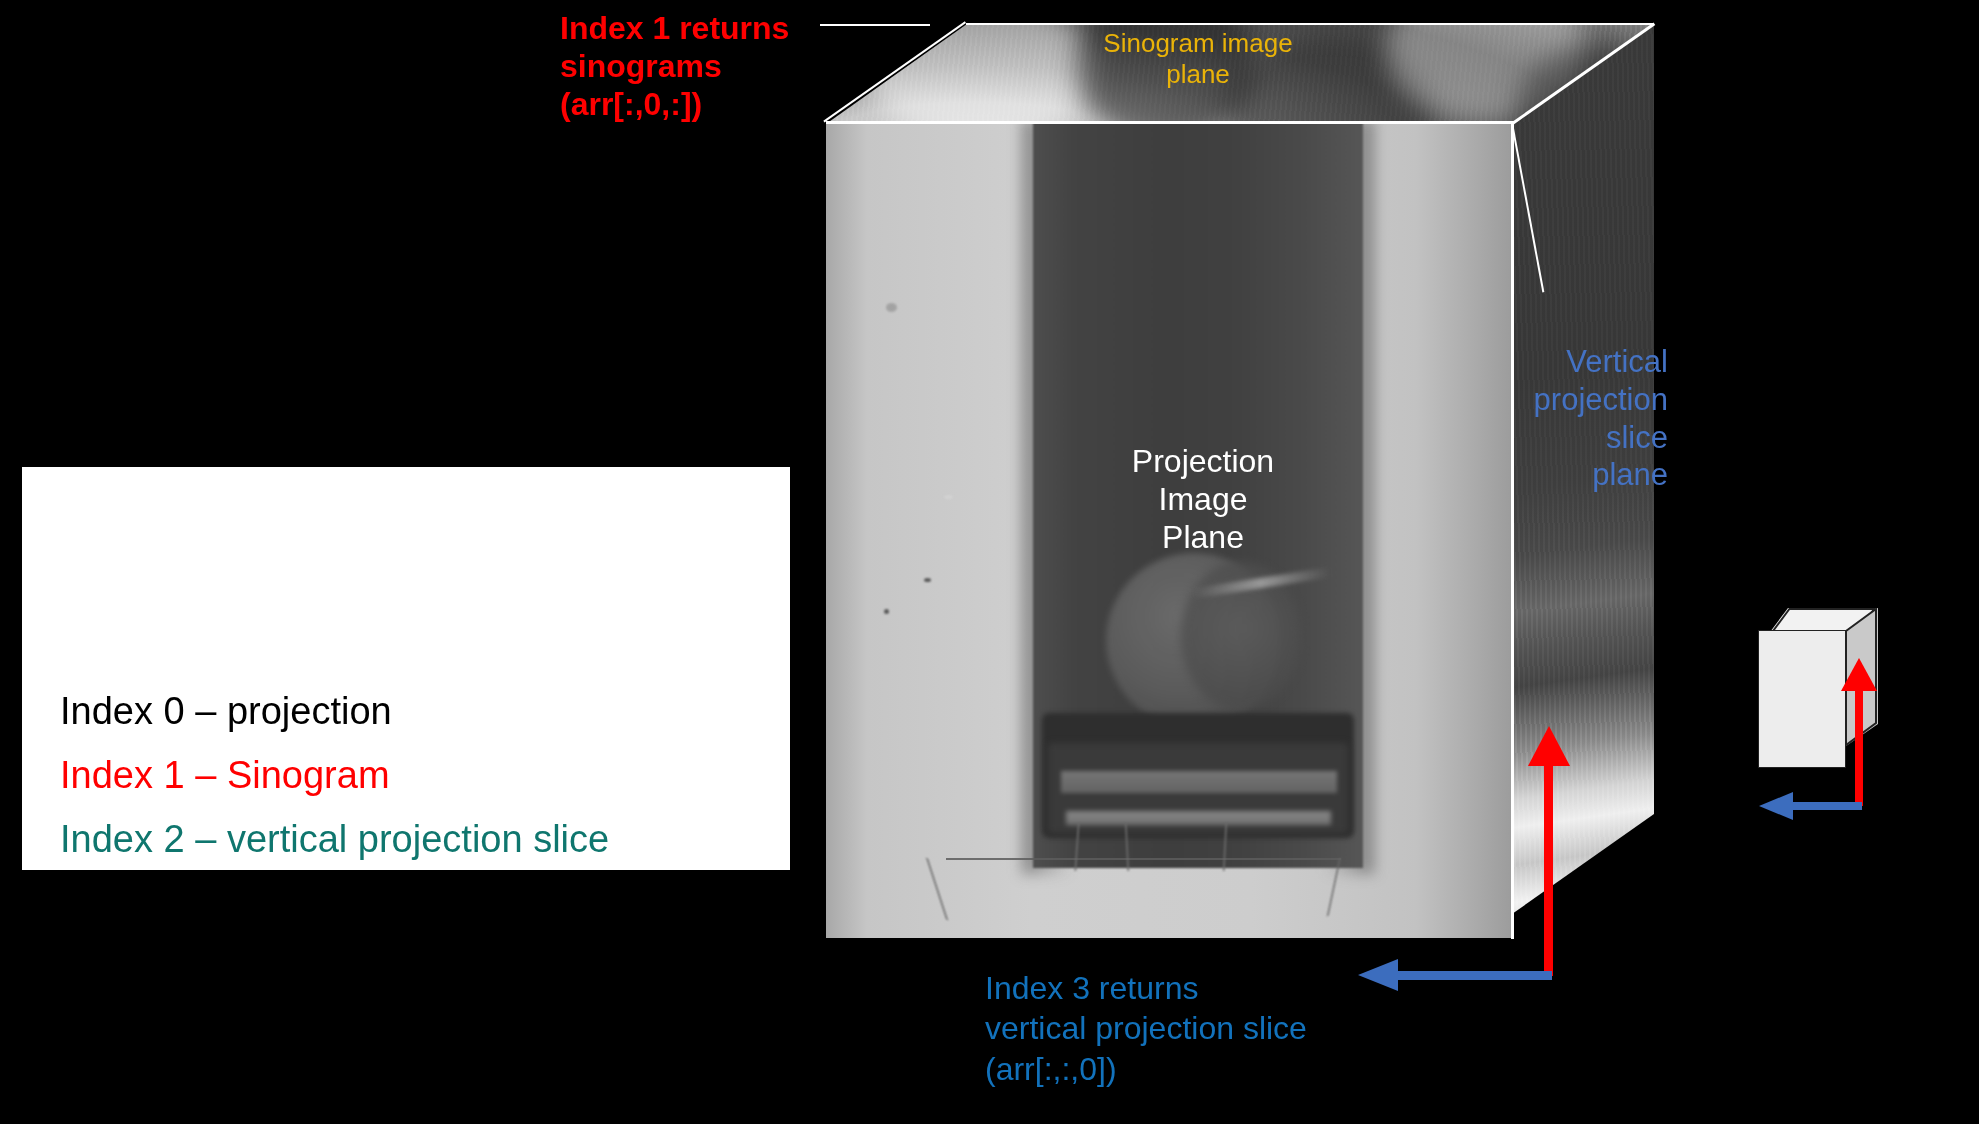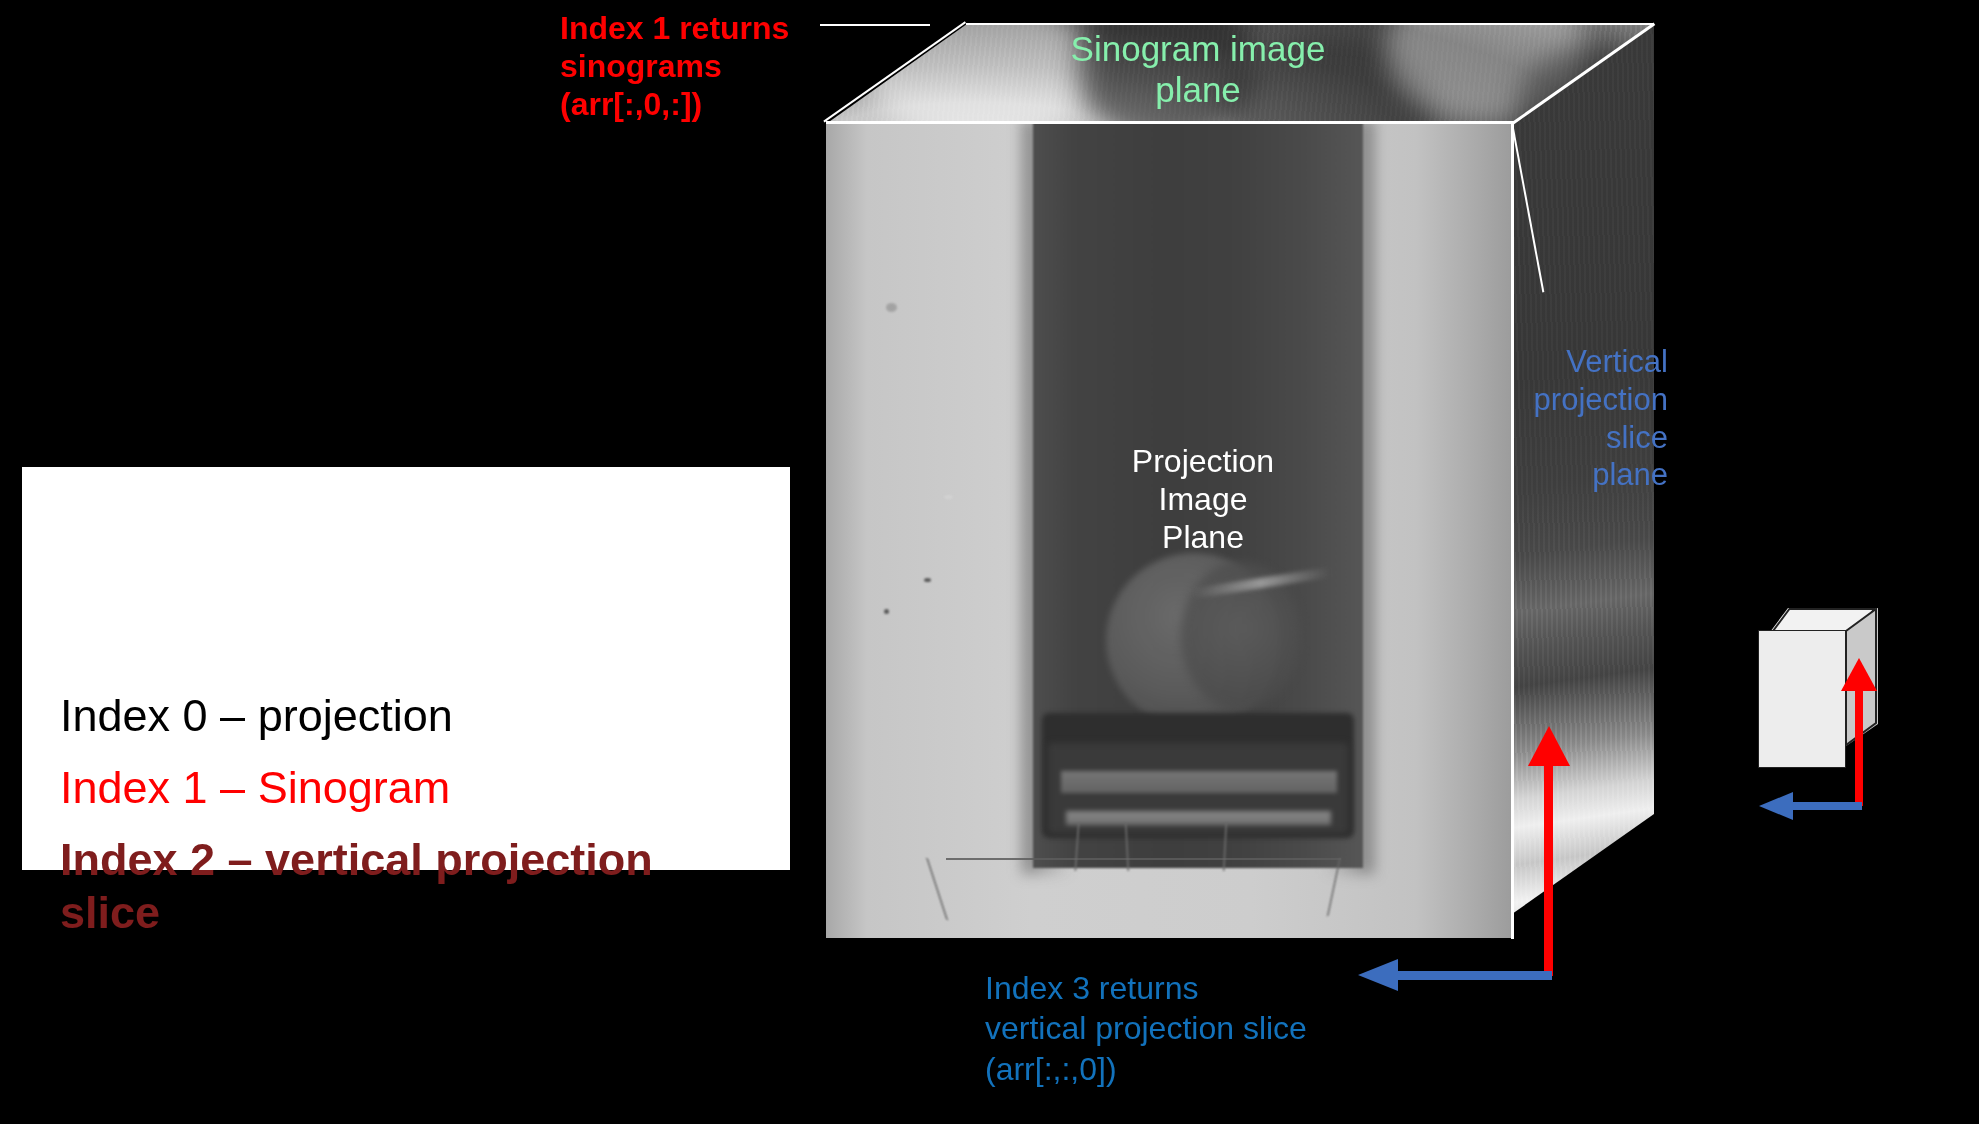--- a/index.html
+++ b/index.html
@@ -81,33 +81,33 @@
   .fr-spec{position:absolute;width:5px;height:5px;border-radius:50%;background:#5a5a5a;filter:blur(1px);}
   .fr-wire{position:absolute;background:#6d6d6d;filter:blur(.9px);opacity:.8;}
 
   
   .edge{position:absolute;background:#fff;transform-origin:0 0;}
 
   
   .txt{position:absolute;white-space:pre-line;line-height:1.18;}
 
   #label-sinogram-returns{left:560px;top:10px;font-size:32px;font-weight:bold;color:#FF0000;}
-  #label-sinogram-plane{left:1068px;top:28px;font-size:35px;color:#86efac;text-align:center;width:260px;}
+  #label-sinogram-plane{left:1068px;top:28px;font-size:26px;color:#eab308;text-align:center;width:260px;}
   #label-projection-plane{left:1078px;top:443px;font-size:32px;color:#FFFFFF;text-align:center;width:250px;line-height:1.18;}
   #label-vertical-plane{left:1500px;top:343px;font-size:31px;color:#4472C4;text-align:right;width:168px;line-height:1.22;}
   #label-index2-returns{left:985px;top:968px;font-size:32px;color:#1272BC;line-height:1.26;}
 
   
   #info-card{position:absolute;left:22px;top:467px;width:768px;height:403px;background:#FFFFFF;}
   #info-card .title{position:absolute;left:38px;top:18px;width:700px;font-size:53px;color:#101010;line-height:1.18;letter-spacing:-.2px;}
-  #info-card .lines{position:absolute;left:38px;top:222px;width:700px;font-size:45px;line-height:1.18;}
+  #info-card .lines{position:absolute;left:38px;top:222px;width:700px;font-size:38px;line-height:1.18;}
   #info-card .lines div{margin-bottom:19px;}
   .c-black{color:#000000;}
   .c-red{color:#FF0000;}
-  .c-blue{color:#7f1d1d;font-weight:bold;}
+  .c-blue{color:#0f766e;}
 
   
   .arrow-shaft{position:absolute;}
   .arrow-head{position:absolute;width:0;height:0;}
 
   
   #mini-cube{position:absolute;left:1758px;top:608px;width:120px;height:160px;}
   .mini-front{position:absolute;left:0;top:22px;width:88px;height:138px;background:#EDEDED;border:1.6px solid #222;box-sizing:border-box;}
   .mini-top{position:absolute;left:0;top:0;width:120px;height:40px;
     clip-path:polygon(30px 0px, 120px 0px, 90px 40px, 0px 40px);background:#F2F2F2;}

